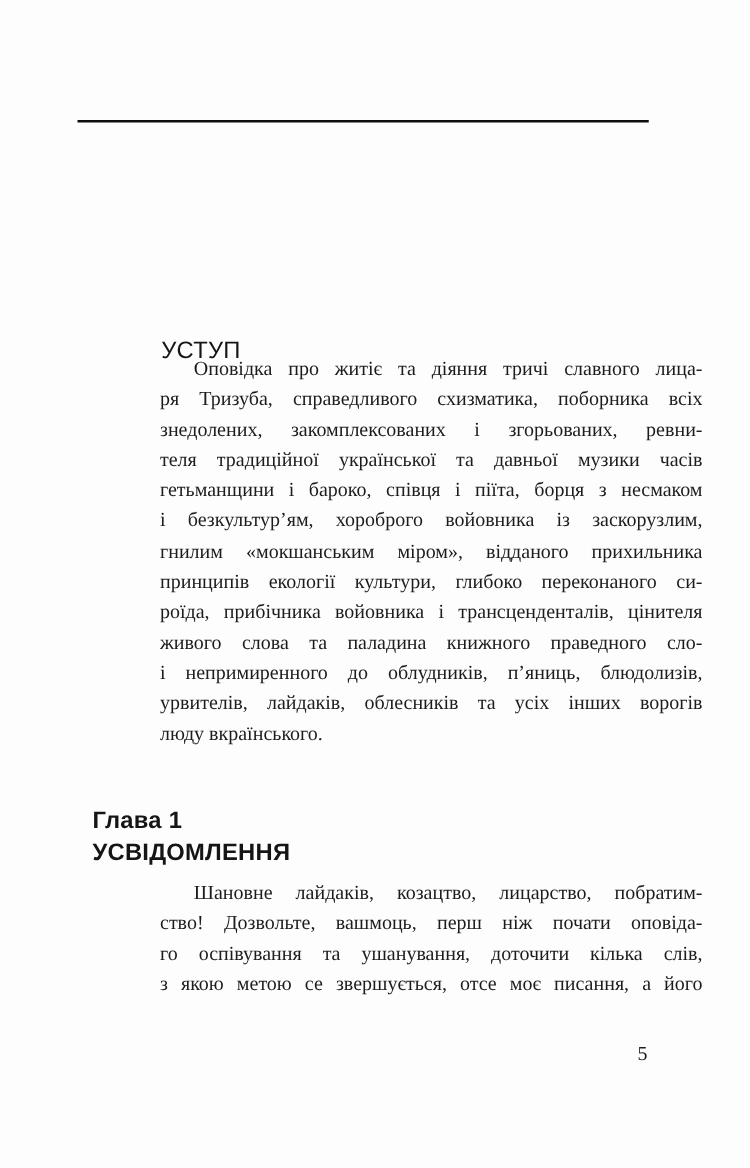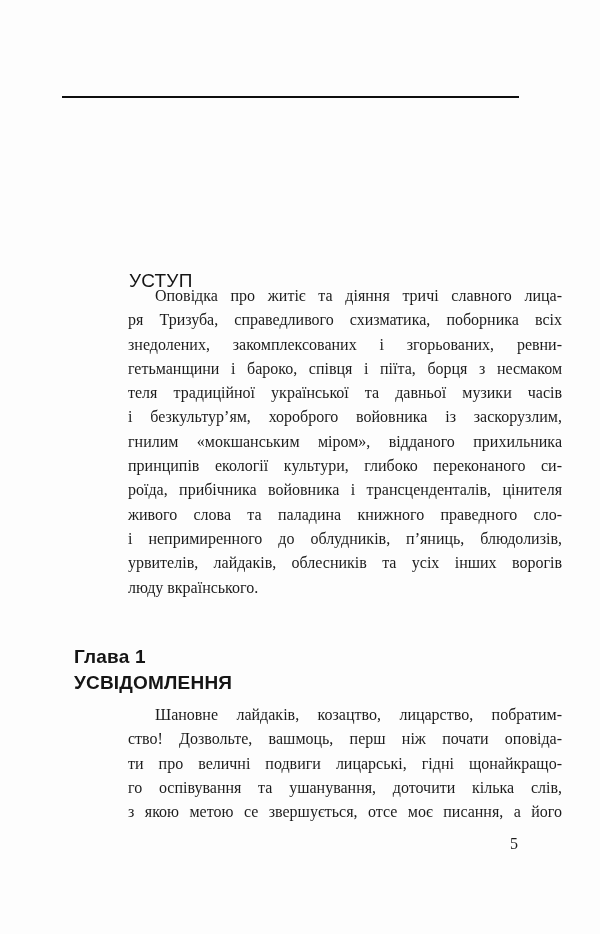--- a/index.html
+++ b/index.html
@@ -87,40 +87,39 @@
 <div class="book-page">
 
   <div class="header-rule"></div>
 
   <h2 class="section-heading">УСТУП</h2>
 
   <div class="para para-1">
       <div class="line first">Оповідка про житіє та діяння тричі славного лица-</div>
       <div class="line">ря Тризуба, справедливого схизматика, поборника всіх</div>
       <div class="line">знедолених, закомплексованих і згорьованих, ревни-</div>
+      <div class="line">теля традиційної української та давньої музики часів</div>
       <div class="line">гетьманщини і бароко, співця і піїта, борця з несмаком</div>
-      <div class="line">теля традиційної української та давньої музики часів</div>
       <div class="line">і безкультур’ям, хороброго войовника із заскорузлим,</div>
       <div class="line">гнилим «мокшанським міром», відданого прихильника</div>
       <div class="line">принципів екології культури, глибоко переконаного си-</div>
       <div class="line">роїда, прибічника войовника і трансценденталів, цінителя</div>
       <div class="line">живого слова та паладина книжного праведного сло-</div>
       <div class="line">і непримиренного до облудників, п’яниць, блюдолизів,</div>
       <div class="line">урвителів, лайдаків, облесників та усіх інших ворогів</div>
       <div class="line last">люду вкраїнського.</div>
     </div>
 
   <div class="chapter-head">
     <div>Глава 1</div>
     <div>УСВІДОМЛЕННЯ</div>
   </div>
 
   <div class="para para-2 continues">
       <div class="line first">Шановне лайдаків, козацтво, лицарство, побратим-</div>
       <div class="line">ство! Дозвольте, вашмоць, перш ніж почати оповіда-</div>
-      <div class="line">ти про величні подвиги лицарські, гідні щонайкращо-</div>
       <div class="line">го оспівування та ушанування, доточити кілька слів,</div>
       <div class="line last">з якою метою се звершується, отсе моє писання, а його</div>
     </div>
 
   <div class="page-number">5</div>
 
 </div>
 
 </body></html>

